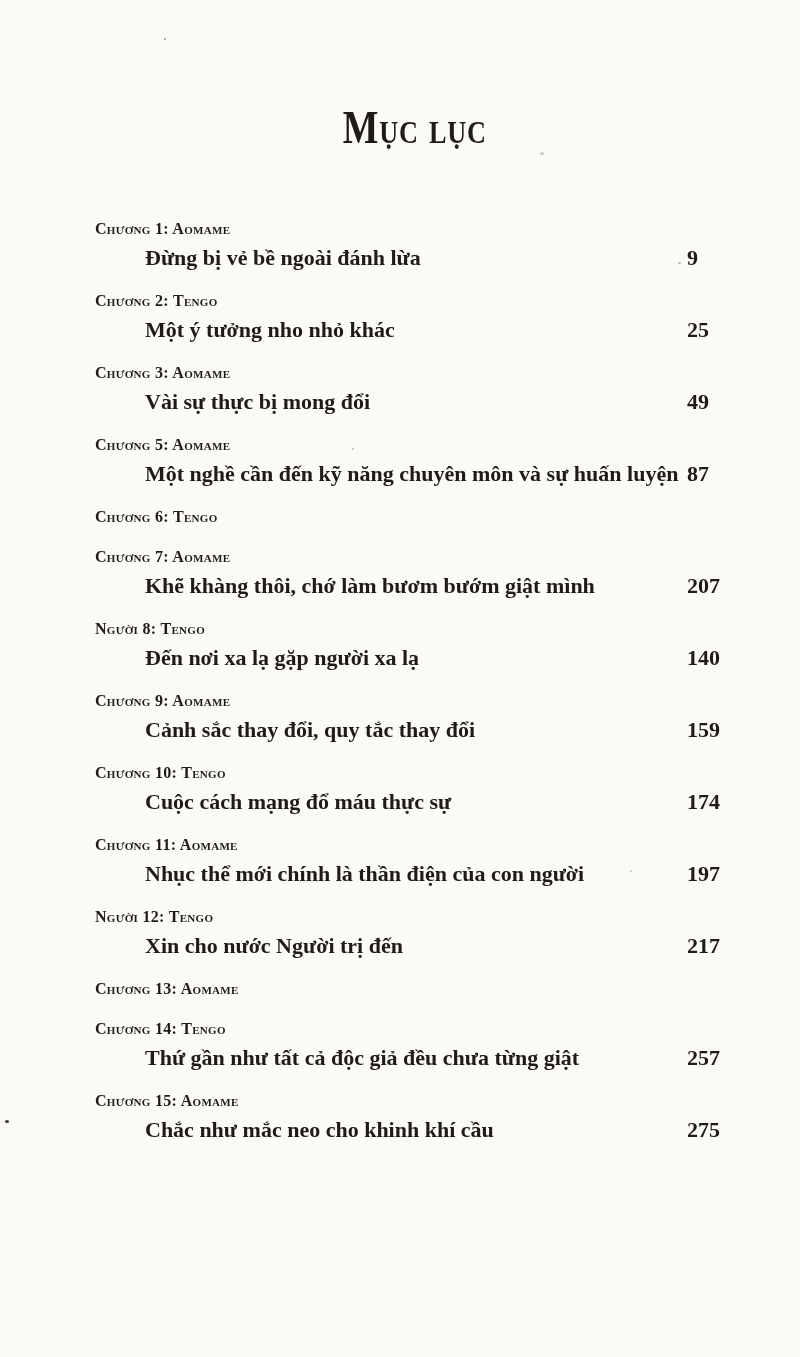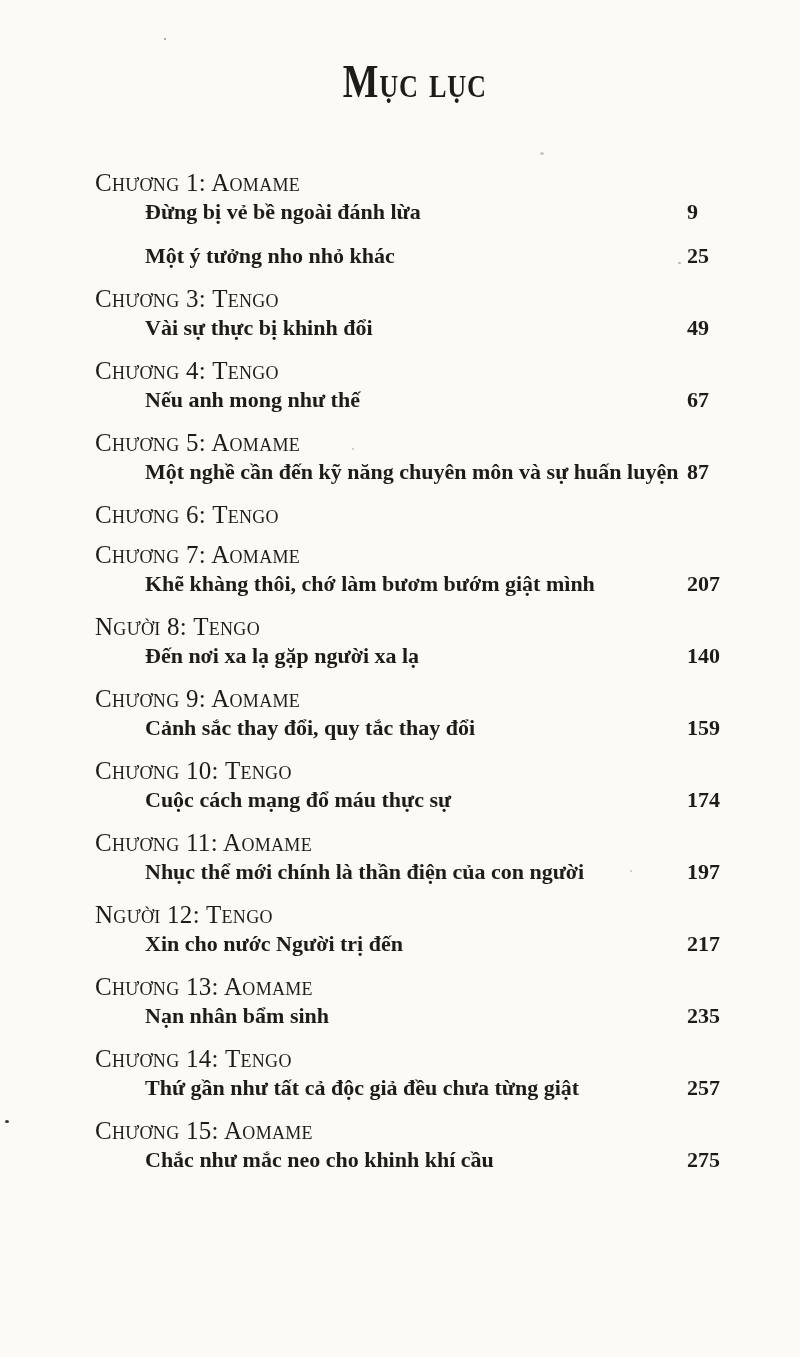--- a/index.html
+++ b/index.html
@@ -9,21 +9,21 @@
   }
   body {
     position: relative;
     background: #fbfaf7;
     color: #1f1c18;
     overflow: hidden;
   }
   .page {
     position: relative;
     width: 660px; height: 1357px;
-    padding-top: 59px;
+    padding-top: 105px;
   }
   .book-title {
     width: 640px;
     margin-left: 95px;
     text-align: center;
     line-height: 46px;
     height: 46px;
   }
   .book-title .t {
     display: inline-block;
@@ -34,24 +34,24 @@
     transform: scaleX(0.82);
     transform-origin: center;
   }
   .toc {
     margin-top: 64px;
     margin-left: 95px;
     width: 640px;
   }
   .entry { margin-bottom: 12px; }
   .entry .heading {
-    font-size: 25px;
+    font-size: 16px;
     line-height: 28px;
     font-variant: small-caps;
-    font-weight: 400;
+    font-weight: 700;
     letter-spacing: 0.3px;
   }
   .entry .row {
     position: relative;
     line-height: 30px;
     padding-left: 50px;
   }
   .entry .title {
     font-size: 22px;
     font-weight: 600;
@@ -83,41 +83,35 @@
 
     <div class="entry">
       <div class="heading">Chương 1: Aomame</div>
       <div class="row">
         <span class="title">Đừng bị vẻ bề ngoài đánh lừa</span>
         <span class="pagenum">9</span>
       </div>
     </div>
 
     <div class="entry">
+      <div class="heading">Chương 2: Tengo</div>
       <div class="row">
         <span class="title">Một ý tưởng nho nhỏ khác</span>
         <span class="pagenum">25</span>
       </div>
     </div>
 
     <div class="entry">
-      <div class="heading">Chương 3: Tengo</div>
-      <div class="row">
-        <span class="title">Vài sự thực bị khinh đổi</span>
+      <div class="heading">Chương 3: Aomame</div>
+      <div class="row">
+        <span class="title">Vài sự thực bị mong đổi</span>
         <span class="pagenum">49</span>
       </div>
     </div>
 
-    <div class="entry">
-      <div class="heading">Chương 4: Tengo</div>
-      <div class="row">
-        <span class="title">Nếu anh mong như thế</span>
-        <span class="pagenum">67</span>
-      </div>
-    </div>
 
     <div class="entry">
       <div class="heading">Chương 5: Aomame</div>
       <div class="row">
         <span class="title">Một nghề cần đến kỹ năng chuyên môn và sự huấn luyện</span>
         <span class="pagenum">87</span>
       </div>
     </div>
 
     <div class="entry">
@@ -167,24 +161,20 @@
     <div class="entry">
       <div class="heading">Người 12: Tengo</div>
       <div class="row">
         <span class="title">Xin cho nước Người trị đến</span>
         <span class="pagenum">217</span>
       </div>
     </div>
 
     <div class="entry">
       <div class="heading">Chương 13: Aomame</div>
-      <div class="row">
-        <span class="title">Nạn nhân bẩm sinh</span>
-        <span class="pagenum">235</span>
-      </div>
     </div>
 
     <div class="entry">
       <div class="heading">Chương 14: Tengo</div>
       <div class="row">
         <span class="title">Thứ gần như tất cả độc giả đều chưa từng giật</span>
         <span class="pagenum">257</span>
       </div>
     </div>
 

